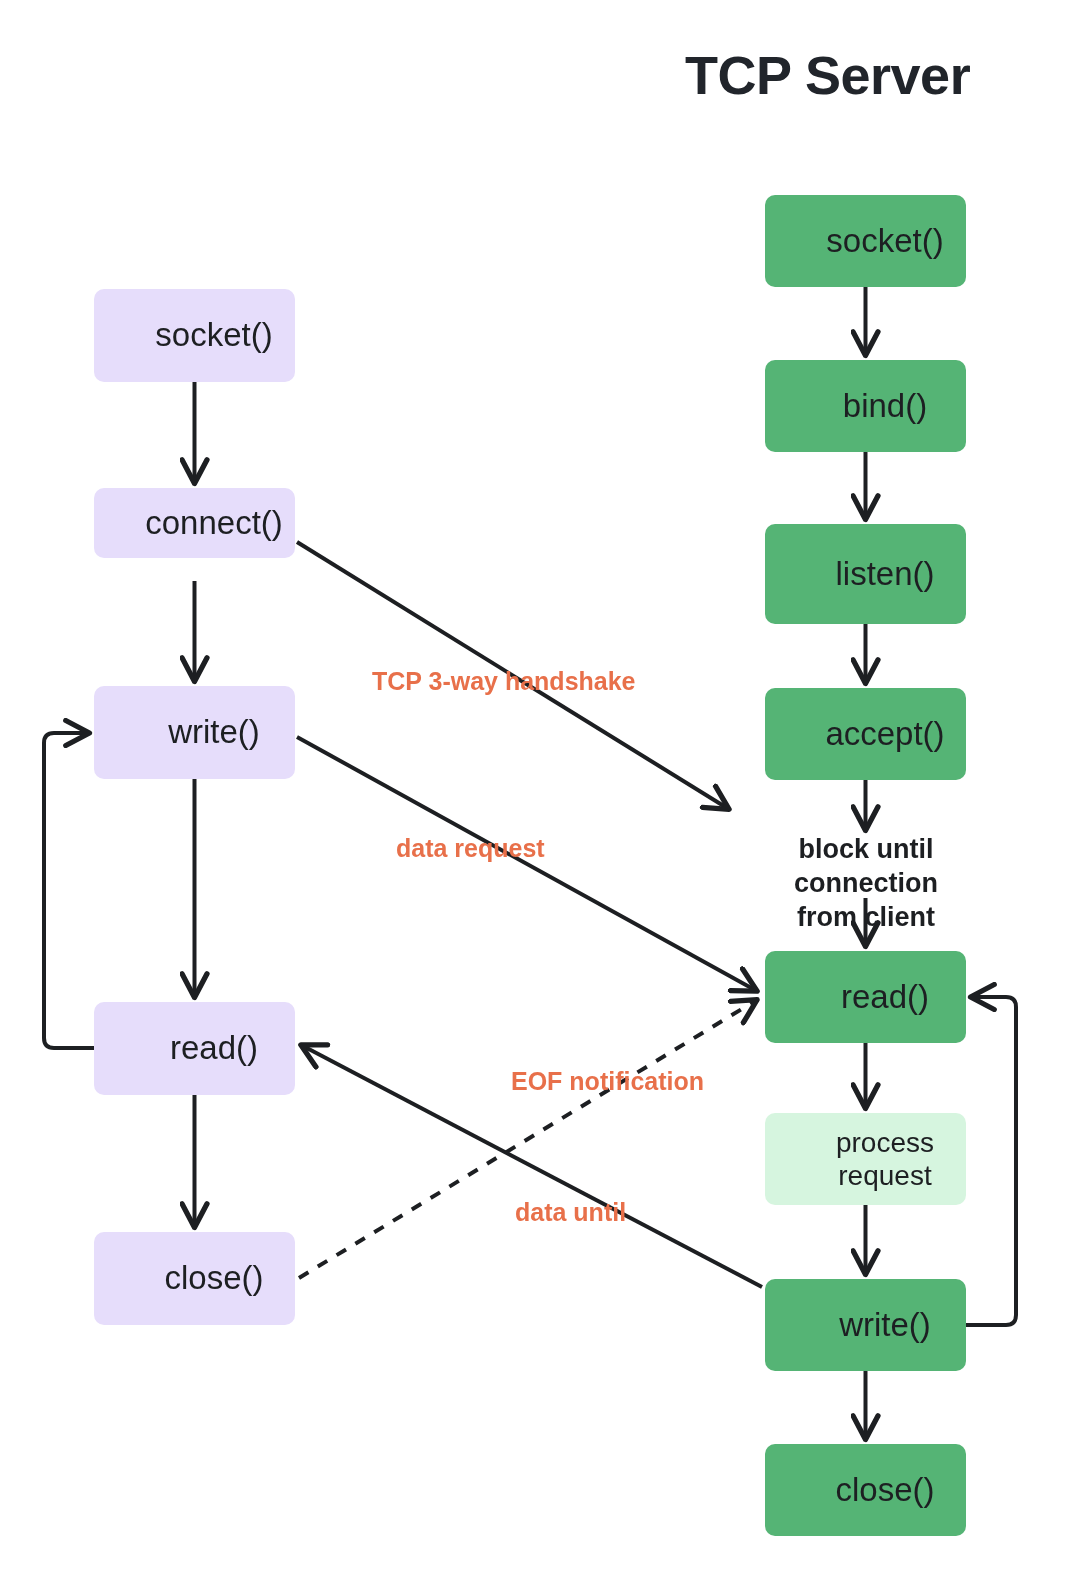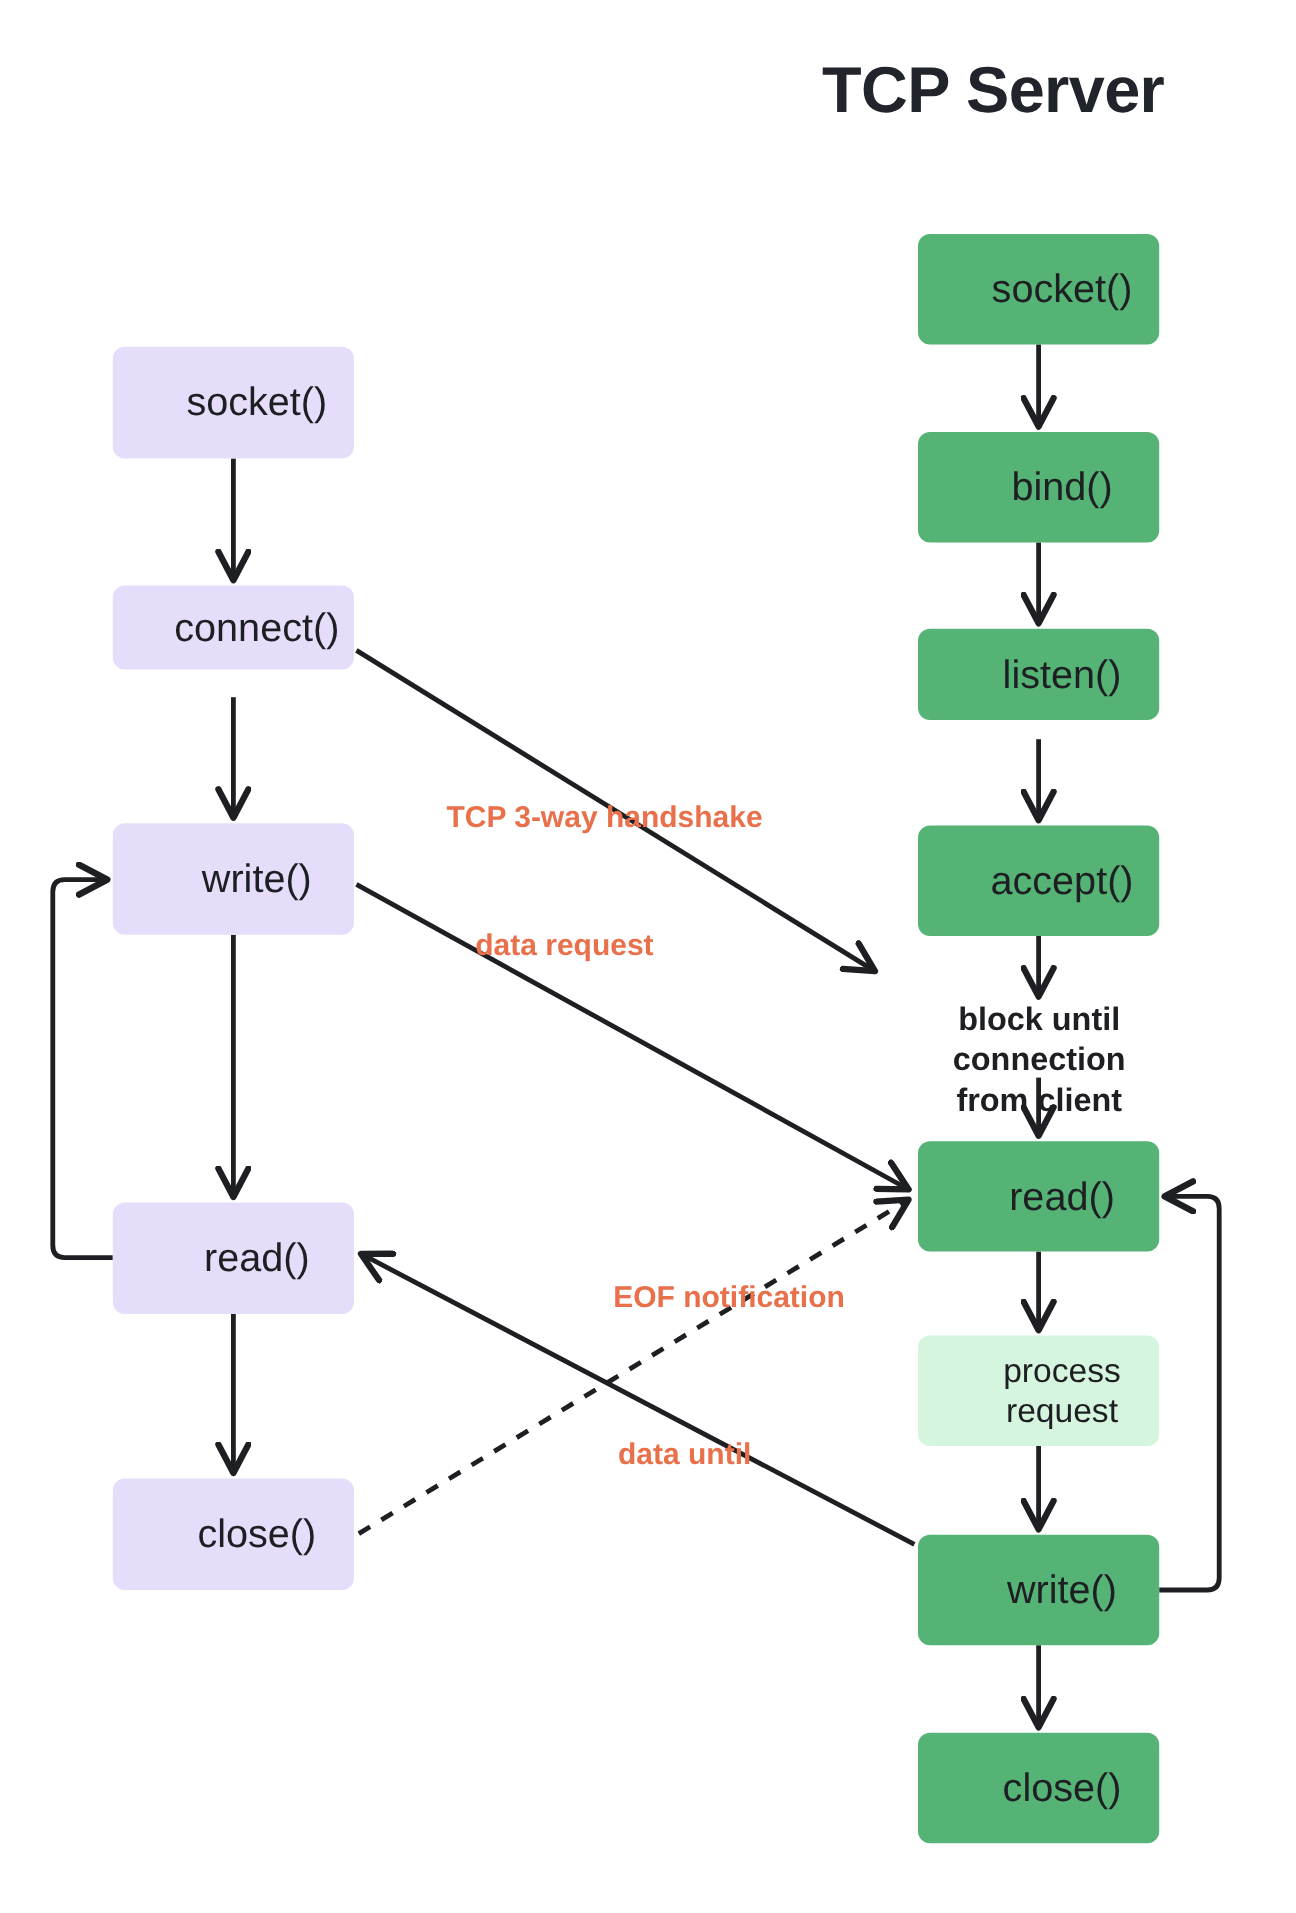--- a/index.html
+++ b/index.html
@@ -126,21 +126,21 @@
       </div>
       <div class="node client" style="left: 94px; top: 1232px; width: 201px; height: 93px;">
         <span style="white-space: pre-line;">close()</span>
       </div>
       <div class="node server" style="left: 765px; top: 195px; width: 201px; height: 92px;">
         <span style="white-space: pre-line;">socket()</span>
       </div>
       <div class="node server" style="left: 765px; top: 360px; width: 201px; height: 92px;">
         <span style="white-space: pre-line;">bind()</span>
       </div>
-      <div class="node server" style="left: 765px; top: 524px; width: 201px; height: 76px;">
+      <div class="node server" style="left: 765px; top: 524px; width: 201px; height: 100px;">
         <span style="white-space: pre-line;">listen()</span>
       </div>
       <div class="node server" style="left: 765px; top: 688px; width: 201px; height: 92px;">
         <span style="white-space: pre-line;">accept()</span>
       </div>
       <div class="node server" style="left: 765px; top: 951px; width: 201px; height: 92px;">
         <span style="white-space: pre-line;">read()</span>
       </div>
       <div class="node process" style="left: 765px; top: 1113px; width: 201px; height: 92px;">
         <span style="white-space: pre-line;">process
@@ -152,18 +152,18 @@
       <div class="node server" style="left: 765px; top: 1444px; width: 201px; height: 92px;">
         <span style="white-space: pre-line;">close()</span>
       </div>
     </div>
   <div id="notes-layer">
       <div class="note" style="left: 726px; top: 833px; width: 280px;">block until connection
 from  client</div>
     </div>
   <div id="edge-labels-layer">
       <div class="edge-label" style="left: 372px; top: 635px; color: rgb(232, 112, 74); margin-top: 32px;">TCP 3-way handshake</div>
-      <div class="edge-label" style="left: 396px; top: 774px; color: rgb(232, 112, 74);">data request</div>
+      <div class="edge-label" style="left: 396px; top: 834px; color: rgb(232, 112, 74);">data request</div>
       <div class="edge-label" style="left: 511px; top: 1067px; color: rgb(232, 112, 74);">EOF notification</div>
       <div class="edge-label" style="left: 515px; top: 1198px; color: rgb(232, 112, 74);">data until</div>
     </div>
 
 </div>
 
 </body></html>

